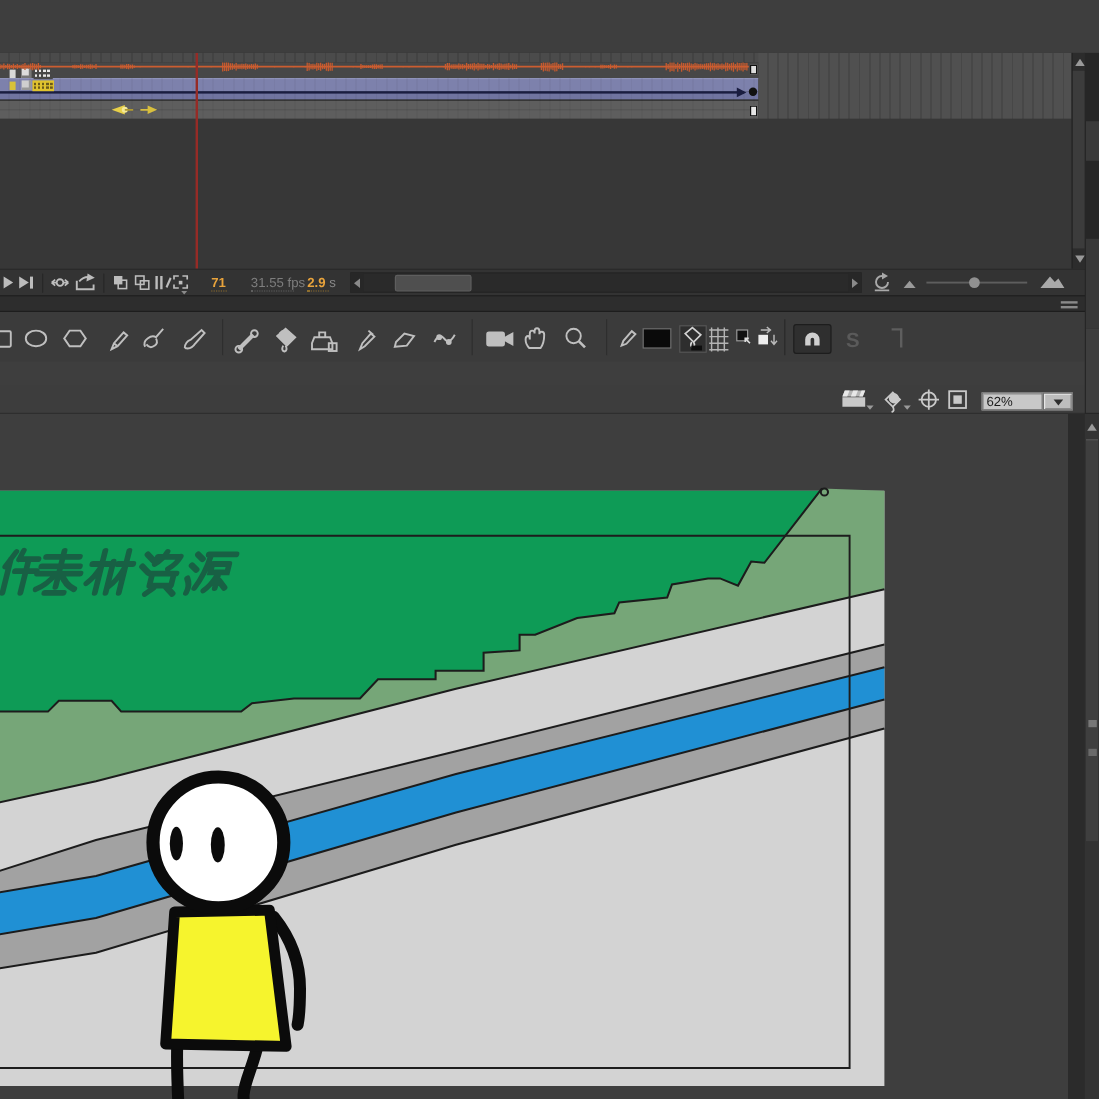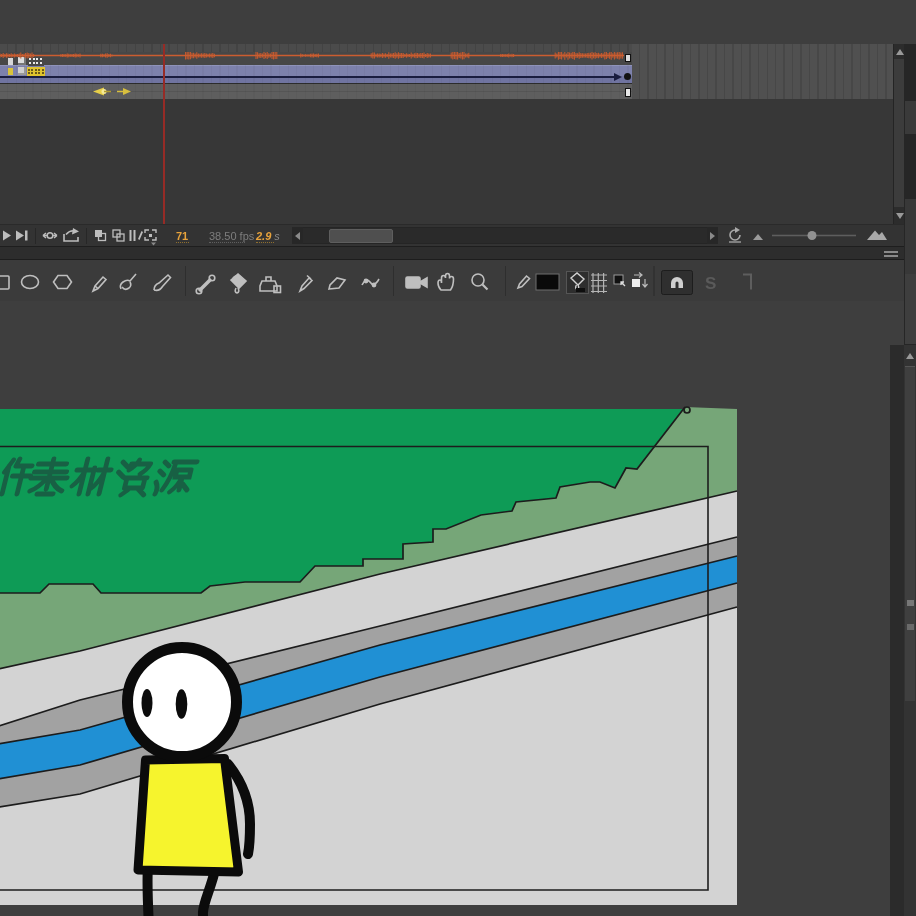--- a/index.html
+++ b/index.html
@@ -69,23 +69,23 @@
       <rect x="113" y="5" width="7" height="7" fill="none" stroke="#bdbdbd" stroke-width="1.3"></rect>
           <rect x="117" y="9" width="7" height="7" fill="none" stroke="#bdbdbd" stroke-width="1.3"></rect>
       <path d="M130.5,5 v11 M134.5,5 v11" stroke="#bdbdbd" stroke-width="2"></path>
           <path d="M138,14 l3.5,-8 l1.5,1 l-3.5,8 z" fill="#bdbdbd"></path>
       <path d="M145,8 v-3 h4 M152,5 h4 v3 M156,12 v3 h-4 M149,15 h-4 v-3" stroke="#bdbdbd" stroke-width="1.4" fill="none"></path>
           <rect x="149" y="9" width="3" height="3" fill="#bdbdbd"></rect>
           <path d="M151,17.5 l2.5,3 l2.5,-3 z" fill="#8a8a8a"></path>
     </svg>
     <div class="abs" style="left:176px;top:4.5px;color:#e8a33c;font-size:11px;font-weight:bold;">71</div>
     <div class="abs" style="left:176px;top:17px;width:13px;border-top:1px dotted #8f6f2e;"></div>
-    <div class="abs" style="left:209px;top:5px;color:#7e7e7e;font-size:11px;">38.50 fps</div>
+    <div class="abs" style="left:209px;top:5px;color:#7e7e7e;font-size:11px;">31.55 fps</div>
     <div class="abs" style="left:209px;top:17px;width:36px;border-top:1px dotted #5f5f5f;"></div>
-    <div class="abs" style="left:256px;top:4.5px;color:#e8a33c;font-size:11px;font-weight:bold;font-style:italic;">2.9<span style="color:#8a8a8a;font-weight:normal;"> s</span></div>
+    <div class="abs" style="left:256px;top:4.5px;color:#e8a33c;font-size:11px;font-weight:bold;">2.9<span style="color:#8a8a8a;font-weight:normal;"> s</span></div>
     <div class="abs" style="left:256px;top:17px;width:18px;border-top:1px dotted #8f6f2e;"></div>
     <div class="abs" style="left:292px;top:2px;width:426px;height:17px;background:#2a2a2a;border:1px solid #252525;"></div>
     <div class="abs" style="left:292px;top:2px;width:11px;height:17px;background:#272727;"></div>
     <div class="abs" style="left:295px;top:6.5px;width:0;height:0;border-top:4px solid transparent;border-bottom:4px solid transparent;border-right:5px solid #8a8a8a;"></div>
     <div class="abs" style="left:707px;top:2px;width:11px;height:17px;background:#272727;"></div>
     <div class="abs" style="left:710px;top:6.5px;width:0;height:0;border-top:4px solid transparent;border-bottom:4px solid transparent;border-left:5px solid #8a8a8a;"></div>
     <div class="abs" style="left:329px;top:3.5px;width:64px;height:14px;background:#4f4f4f;border:1px solid #5e5e5e;border-radius:2px;"></div>
     <svg class="abs" style="left:725px;top:0;" width="180" height="22" viewBox="0 0 180 22">
       <path d="M10,5 a5,5 0 1 0 5,5" stroke="#a9a9a9" stroke-width="1.6" fill="none"></path>
           <path d="M10,2 l0,6 l5,-3 z" fill="#a9a9a9"></path>
@@ -150,20 +150,45 @@
 <path d="M671,28 v-5 a6,6 0 0 1 12,0 v5 h-4.5 v-5 a1.5,1.5 0 0 0 -3,0 v5 z" fill="#cfcfcf"></path>
 <text x="705" y="29" font-size="17" font-weight="bold" fill="#5a5a5a" font-family="Liberation Sans">S</text>
 <path d="M743,14.5 h8 v15" stroke="#5e5e5e" stroke-width="2" fill="none"></path>
 <rect x="185" y="6" width="1" height="30" fill="#2e2e2e"></rect>
 <rect x="393" y="6" width="1" height="30" fill="#2e2e2e"></rect>
 <rect x="505" y="6" width="1" height="30" fill="#2e2e2e"></rect>
 </svg>
 </div>
 
 
+<div class="abs" style="left:0;top:277px;width:916px;height:24px;background:#3d3d3d;border-bottom:1px solid #2e2e2e;">
+<svg class="abs" style="left:0;top:0;" width="916" height="24" viewBox="0 0 916 24">
+<g fill="#c9c9c9">
+  <path d="M702,10 h19 v8 h-19 z"></path>
+  <path d="M702,9.5 l2,-5 l17,0 l-2,5 z" fill="#b5b5b5"></path>
+  <path d="M704,4.5 l4,0 l-2,5 l-4,0 z M711,4.5 l4,0 l-2,5 l-4,0 z M718,4.5 l3,0 l-2,5 l-3,0 z" fill="#e8e8e8"></path>
+  <path d="M722,17 l3,3.5 l3,-3.5 z" fill="#9a9a9a"></path>
+  <path d="M753,17 l3,3.5 l3,-3.5 z" fill="#9a9a9a"></path>
+</g>
+<g stroke="#c9c9c9" fill="none" stroke-width="1.5">
+  <path d="M738,12 l6,-6 l6,6 l-6,6 z M744,18 q2,3.5 -1,4.5"></path>
+  <circle cx="745" cy="11" r="3.5" fill="#c9c9c9"></circle>
+  <circle cx="774" cy="12" r="6"></circle>
+  <path d="M774,3.5 v17 M765.5,12 h17"></path>
+  <rect x="791" y="5" width="14" height="14"></rect>
+</g>
+<rect x="794.5" y="8.5" width="7" height="7" fill="#c9c9c9"></rect>
+</svg>
+  <div class="abs" style="left:818px;top:6px;width:51px;height:15px;background:#c8c8c8;border:1px solid #6f6f6f;box-shadow:inset 1px 1px 0 #9e9e9e;">
+    <div style="color:#1c1c1c;font-size:11px;padding:1px 0 0 3px;">62%</div>
+  </div>
+  <div class="abs" style="left:869px;top:6px;width:25px;height:15px;background:#bdbdbd;border:1px solid #707070;box-shadow:inset 1px 1px 0 #e6e6e6, inset -1px -1px 0 #8a8a8a;">
+    <div style="position:absolute;left:8px;top:5px;width:0;height:0;border-left:4px solid transparent;border-right:4px solid transparent;border-top:5px solid #2e2e2e;"></div>
+  </div>
+</div>
 
 <div class="abs" style="left:0;top:301px;width:916px;height:615px;background:#3e3e3e;">
 <svg class="abs" style="left:0;top:0;" width="916" height="615" viewBox="0 0 916 615">
 <rect x="-20" y="64" width="757" height="496" fill="#d3d3d3"></rect>
 <polygon points="-20,64 684,64 685,62.0 637,124.0 626,123.0 615,143.0 600,137.0 590,137.0 560,142.0 556,153.0 516,157.0 512,166.0 481,170.0 446,184.0 433,184.0 433,197.0 403,199.0 403,214.0 363,214.0 363,221.0 315,221.0 300,237.0 245,237.0 210,241.0 201,248.0 101,248.0 93,239.0 49,239.0 40,248.0 -20,248.0" fill="#0e9b56"></polygon>
 <polygon points="-20,248.0 40,248.0 49,239.0 93,239.0 101,248.0 201,248.0 210,241.0 245,237.0 300,237.0 315,221.0 363,221.0 363,214.0 403,214.0 403,199.0 433,197.0 433,184.0 446,184.0 481,170.0 512,166.0 516,157.0 556,153.0 560,142.0 590,137.0 600,137.0 615,143.0 626,123.0 637,124.0 685,62.0 737,64 737,146 380,229.0 80,306.0 -20,328.0" fill="#76a678"></polygon>
 <polygon points="-20,387.0 80,355.0 380,281.0 737,192.0 737,211.0 380,300.0 80,385.0 -20,402.0" fill="#a2a2a2"></polygon>
 <polygon points="-20,402.0 80,385.0 380,300.0 737,211.0 737,238.0 380,332.0 80,420.0 -20,437.0" fill="#2090d4"></polygon>
 <polygon points="-20,437.0 80,420.0 380,332.0 737,238.0 737,262.0 380,359.0 80,449.0 -20,465.0" fill="#a2a2a2"></polygon>
 <g stroke="#1c1c1c" stroke-width="1.7" fill="none">

